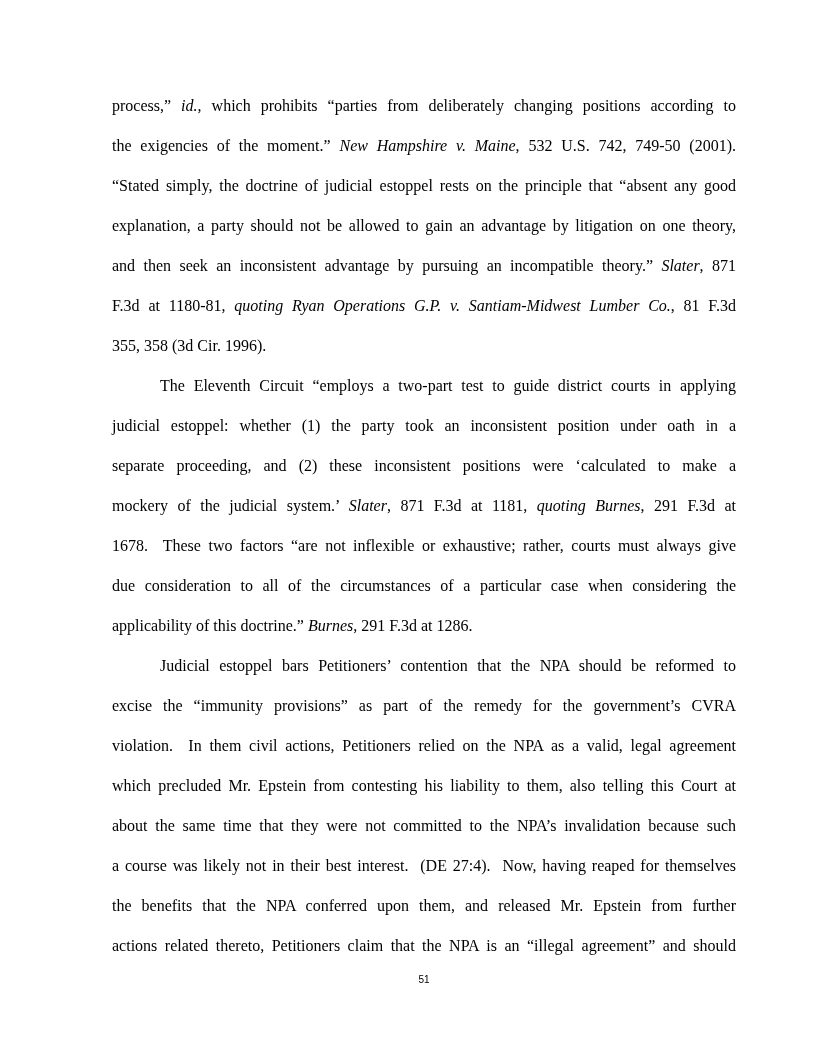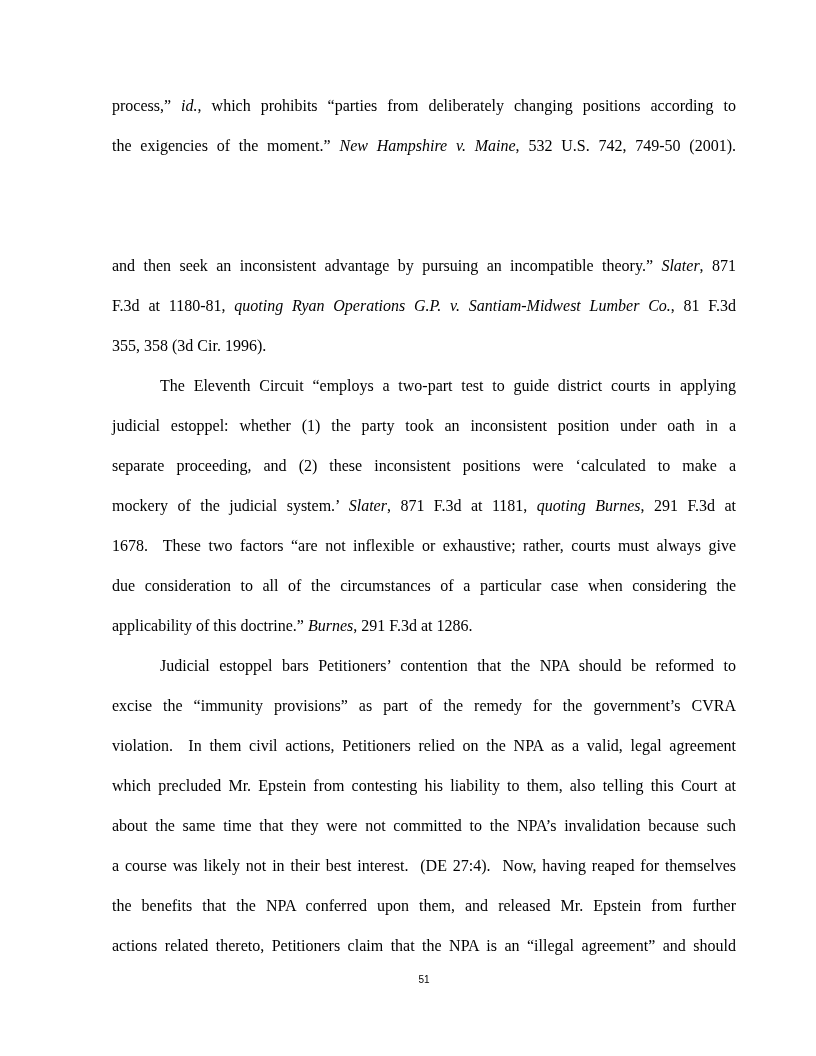--- a/index.html
+++ b/index.html
@@ -35,20 +35,26 @@
 </head>
 <body>
 
 <div class="page">
 
   <div class="line" style="top:94px">
     <span>process,” </span><span class="i">id.</span><span>, which prohibits “parties from deliberately changing positions according to</span>
   </div>
   <div class="line" style="top:134px">
     <span>the exigencies of the moment.” </span><span class="i">New Hampshire v. Maine</span><span>, 532 U.S. 742, 749-50 (2001).</span>
+  </div>
+  <div class="line" style="top:174px">
+    <span>“Stated simply, the doctrine of judicial estoppel rests on the principle that “absent any good</span>
+  </div>
+  <div class="line" style="top:214px">
+    <span>explanation, a party should not be allowed to gain an advantage by litigation on one theory,</span>
   </div>
   <div class="line" style="top:254px">
     <span>and then seek an inconsistent advantage by pursuing an incompatible theory.” </span><span class="i">Slater</span><span>, 871</span>
   </div>
   <div class="line" style="top:294px">
     <span>F.3d at 1180-81, </span><span class="i">quoting Ryan Operations G.P. v. Santiam-Midwest Lumber Co.</span><span>, 81 F.3d</span>
   </div>
   <div class="line last" style="top:334px">
     <span>355, 358 (3d Cir. 1996).</span>
   </div>

